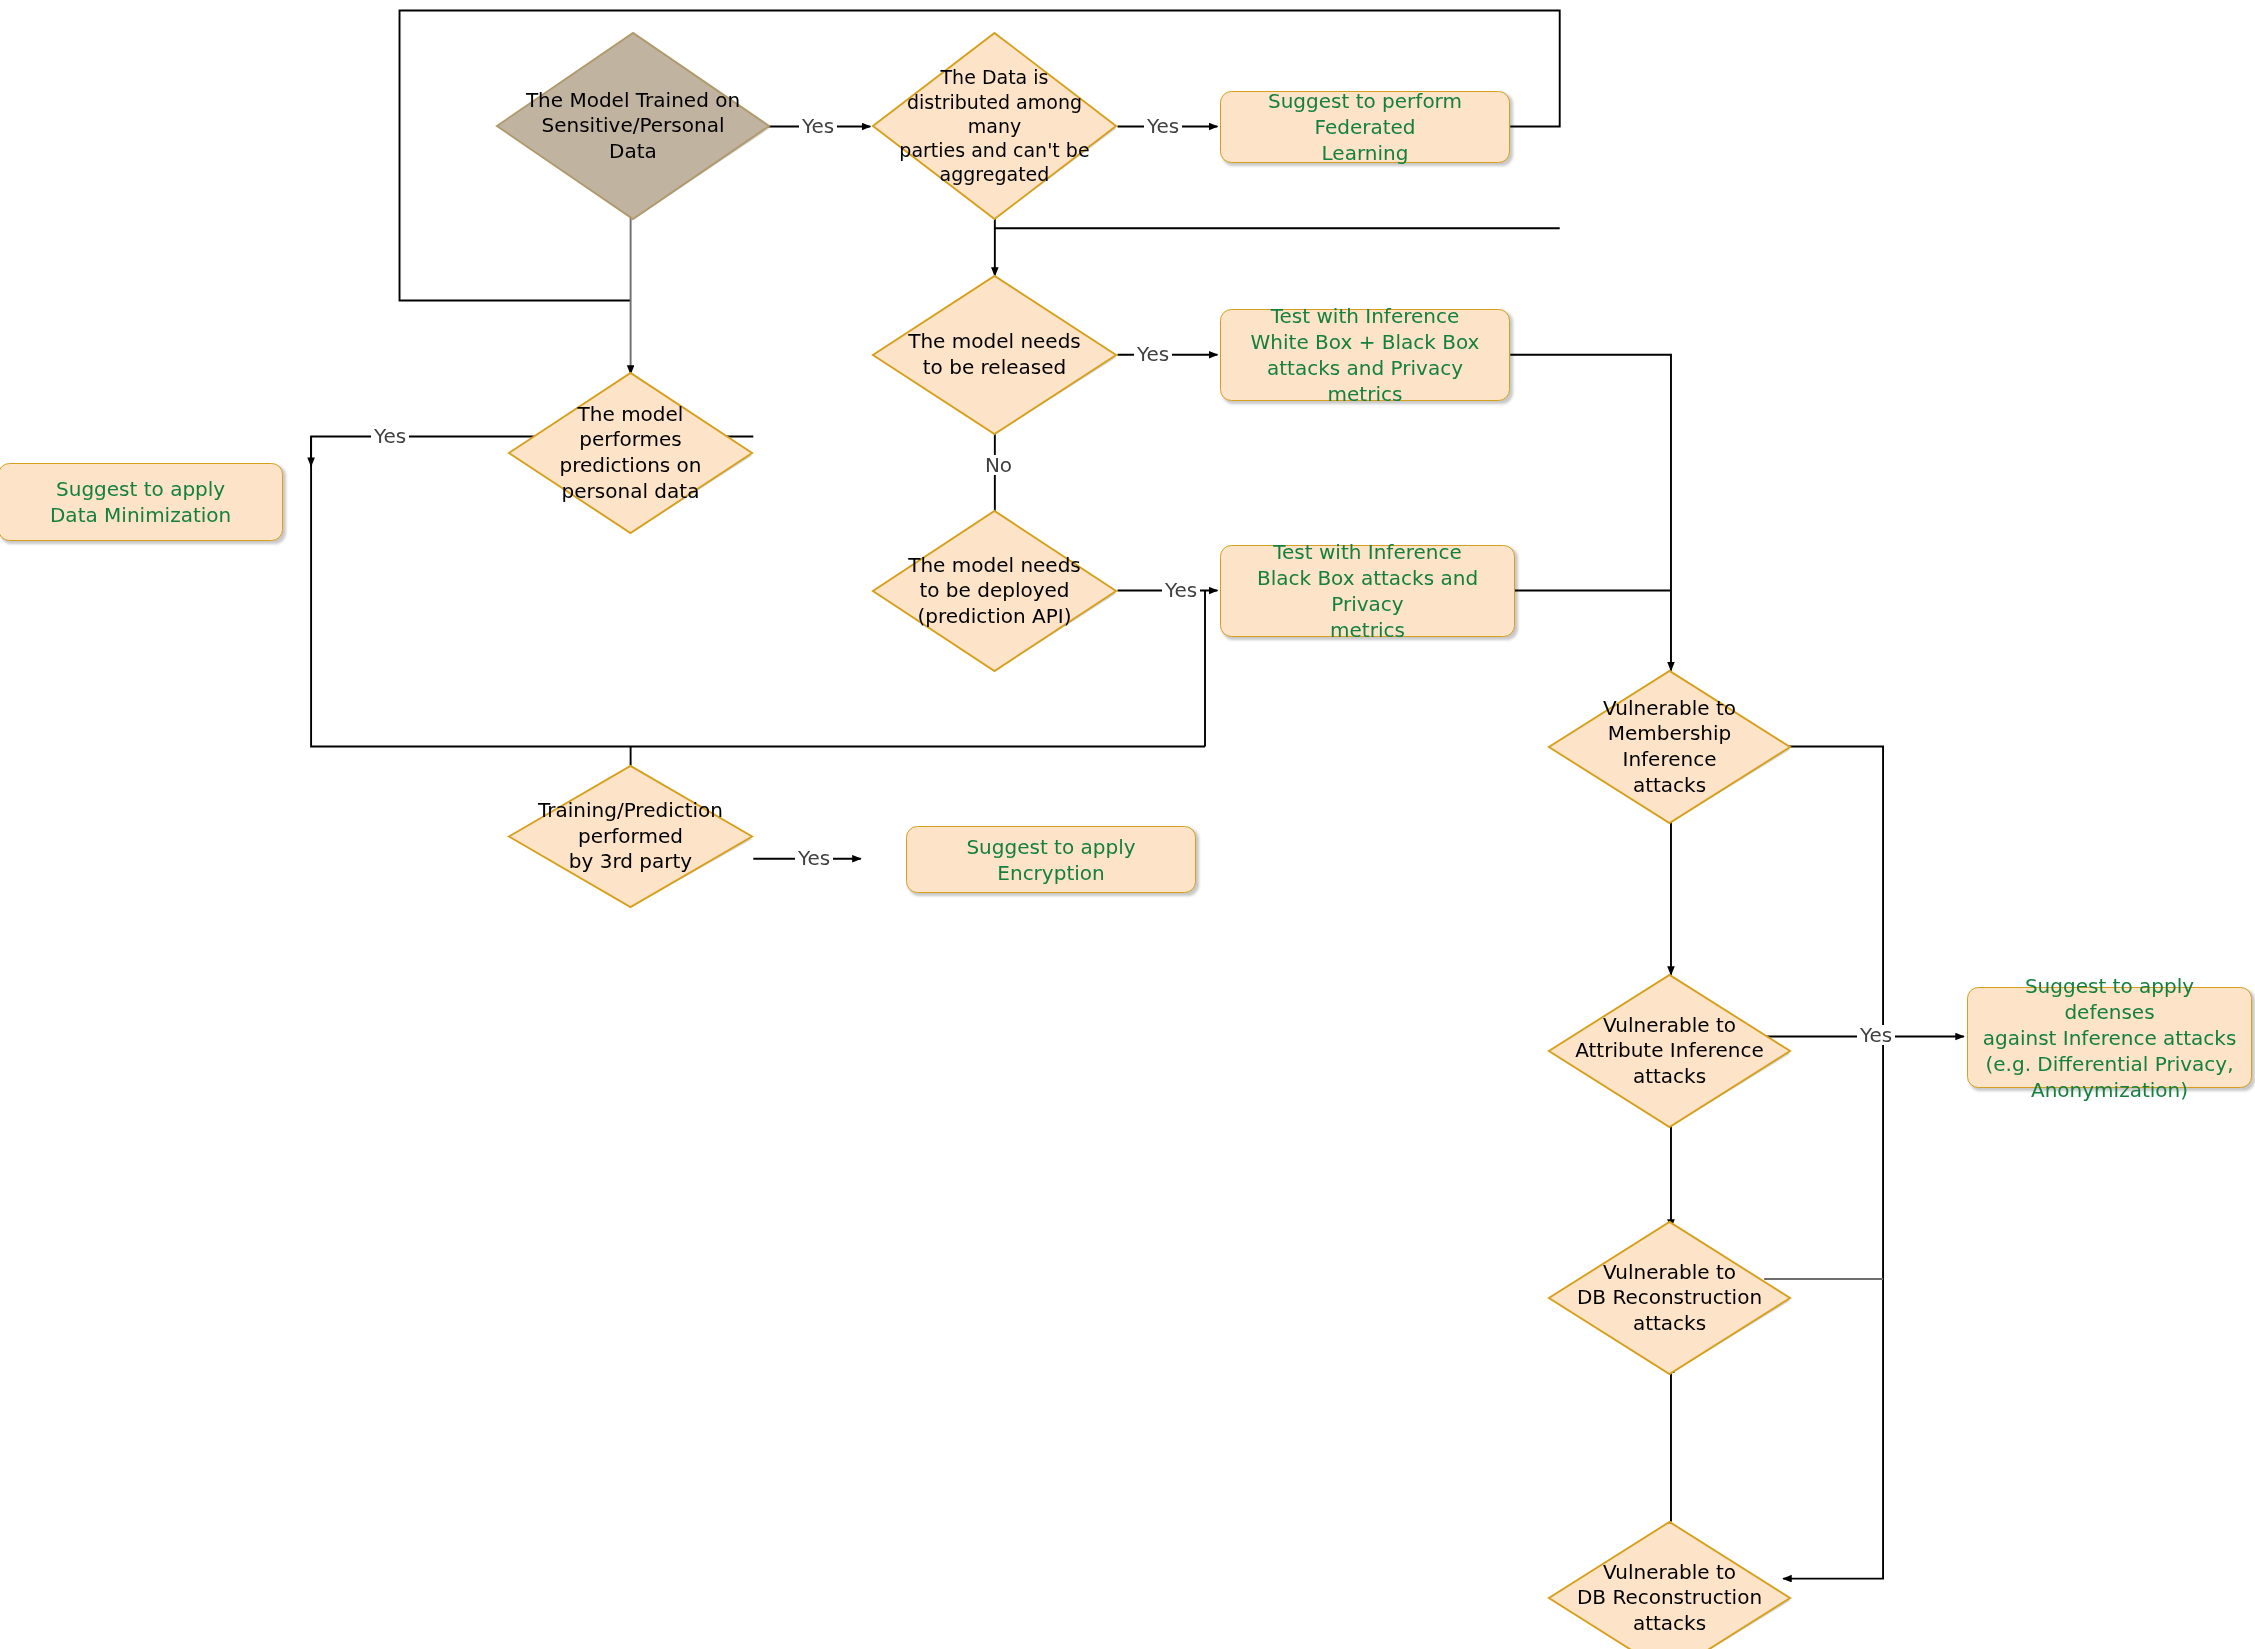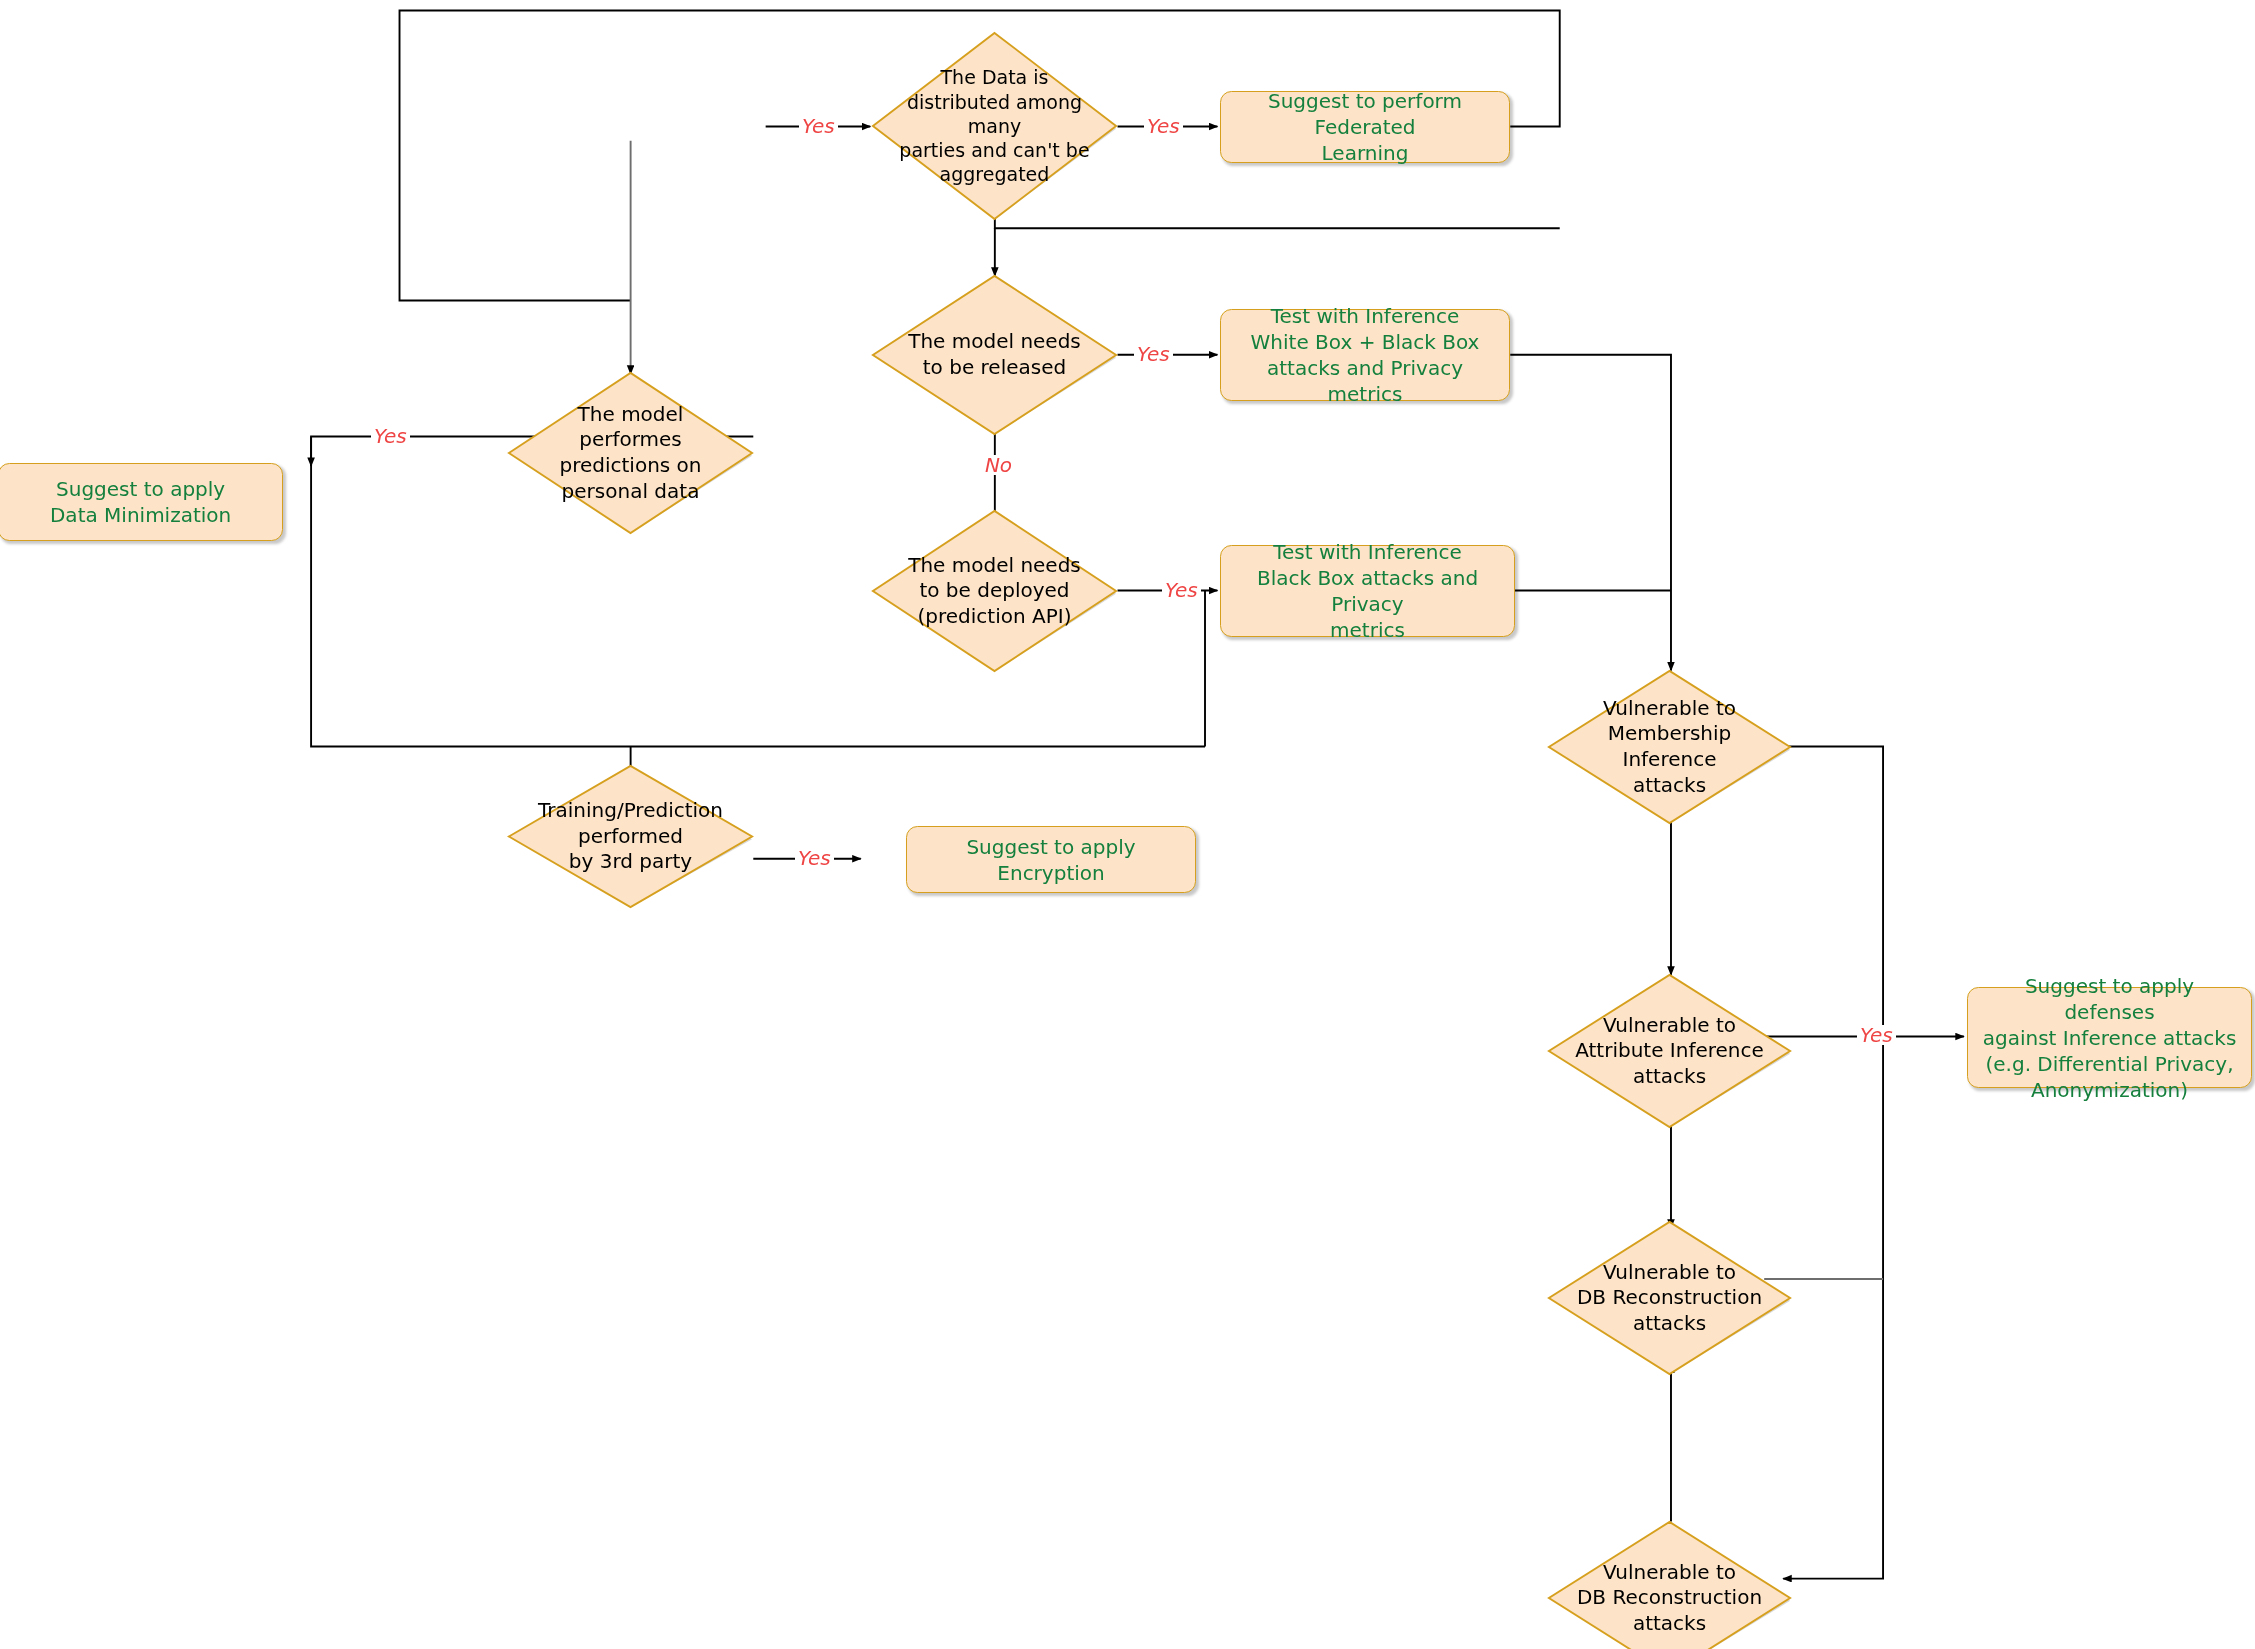--- a/index.html
+++ b/index.html
@@ -62,26 +62,25 @@
     text-align: center;
     color: #000000;
     font-size: 20px;
     line-height: 1.28;
     width: 86%;
     z-index: 2;
   }
   .edge-label {
     position: absolute;
     font-size: 20px;
-    color: #ef4444;
+    color: #404040;
     background: #ffffff;
     padding: 0 2.9px;
     white-space: nowrap;
     line-height: 1;
-    font-style: italic;
   }
 </style>
 </head>
 <body>
 
 <div id="canvas">
 
   <svg id="edges" viewBox="0 0 2371 1734" xmlns="http://www.w3.org/2000/svg">
     <defs>
       <marker id="arrow" markerWidth="11" markerHeight="11" refX="9" refY="4" orient="auto" markerUnits="userSpaceOnUse">
@@ -128,20 +127,29 @@
       <path d="M 1757,1155 L 1757,1291" marker-end="url(#arrow)"></path>
 
       <path d="M 1757,1600 L 1757,1435" marker-end="url(#arrow)"></path>
 
       <path d="M 1855,785 L 1980,785 L 1980,1660 L 1875,1660" marker-end="url(#arrow)"></path>
 
       <path d="M 1855,1345 L 1980,1345" stroke="#6e6e6e"></path>
     </g>
   </svg>
 
+  <div class="node diamond" style="left:495px; top:31px; width:276px; height:190px;">
+    <svg class="shape" viewBox="0 0 290 200" preserveAspectRatio="none">
+      <polygon points="147,6 288,103 147,197 6,103" fill="#b3b3b3" opacity="0.5"></polygon>
+      <polygon points="145,2 288,100 145,198 2,100" fill="#c0b3a0" stroke="#b09a6e" stroke-width="2"></polygon>
+    </svg>
+    <div class="dlabel" style="white-space:pre-line;">The Model Trained on
+Sensitive/Personal
+Data</div>
+  </div>
 
   <div class="node diamond" style="left:871px; top:31px; width:247px; height:190px;">
     <svg class="shape" viewBox="0 0 260 200" preserveAspectRatio="none">
       <polygon points="132,6 258,103 132,197 6,103" fill="#b3b3b3" opacity="0.5"></polygon>
       <polygon points="130,2 258,100 130,198 2,100" fill="#fde4c8" stroke="#d6a01e" stroke-width="2"></polygon>
     </svg>
     <div class="dlabel" style="white-space:pre-line; font-size:19px;">The Data is
 distributed among many
 parties and can't be
 aggregated</div>

